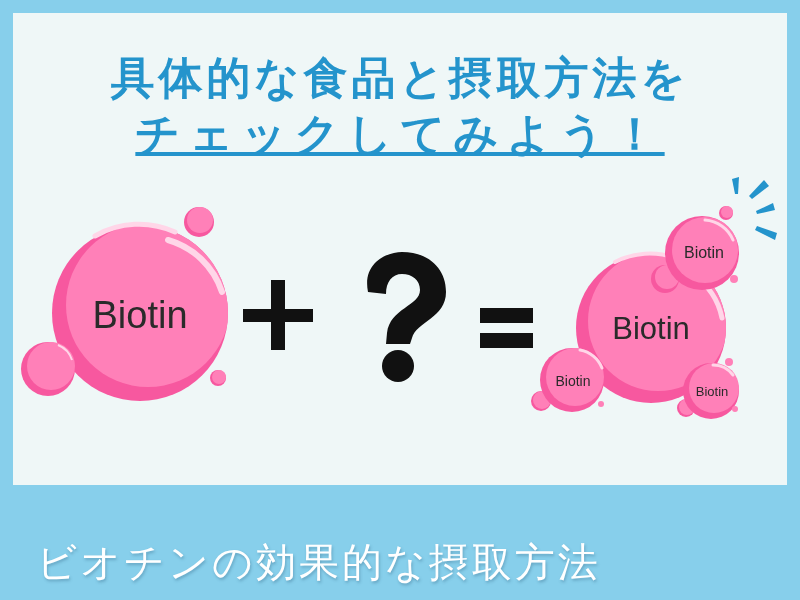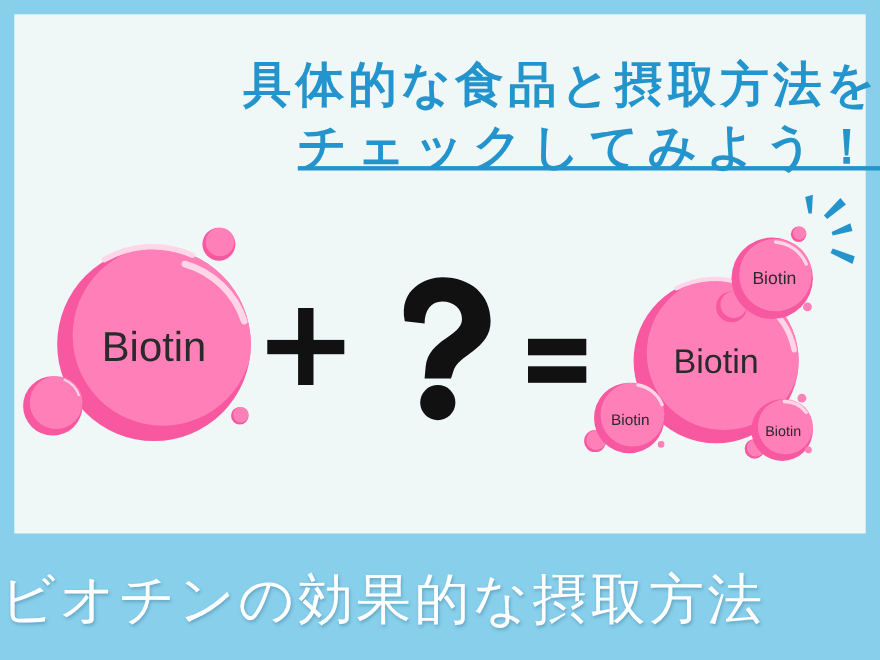--- a/index.html
+++ b/index.html
@@ -1,22 +1,22 @@
 <!DOCTYPE html>
 <html><head>
 <meta charset="utf-8">
 <style>
   html, body { margin: 0; padding: 0; }
   body { width: 800px; height: 600px; overflow: hidden; background: #87CFEB; position: relative; font-family: "DejaVu Sans", sans-serif; }
   .frame { position: absolute; left: 0; top: 0; width: 800px; height: 600px; background: #87CFEB; }
   .panel { position: absolute; left: 13px; top: 13px; width: 774px; height: 472px; background: #EFF7F7; }
-  .title { position: absolute; left: 0; width: 800px; text-align: right; color: #2494CC; font-weight: bold; font-size: 44px; letter-spacing: 4px; line-height: 1; white-space: nowrap; }
+  .title { position: absolute; left: 0; width: 800px; text-align: center; color: #2494CC; font-weight: bold; font-size: 44px; letter-spacing: 4px; line-height: 1; white-space: nowrap; }
   .title.l1 { top: 56px; }
   .title.l2 { top: 112px; letter-spacing: 8px; text-decoration: underline; }
-  .footer-text { position: absolute; left: 0; top: 518px; width: 637px; text-align: center; color: #FFFFFF; font-size: 50px; letter-spacing: 3px; line-height: 1.1; text-shadow: 1px 2px 3px rgba(40,90,120,0.35); white-space: nowrap; }
+  .footer-text { position: absolute; left: 0; top: 540px; width: 637px; text-align: center; color: #FFFFFF; font-size: 40px; letter-spacing: 3px; line-height: 1.1; text-shadow: 1px 2px 3px rgba(40,90,120,0.35); white-space: nowrap; }
   svg.art { position: absolute; left: 0; top: 0; }
   .bubble-label { font-family: "Liberation Sans", sans-serif; font-weight: 500; fill: #2A2A2A; }
 </style>
 </head>
 <body>
 
 <div class="frame"></div>
 <div class="panel"></div>
 
 <div class="title l1">具体的な食品と摂取方法を</div>

